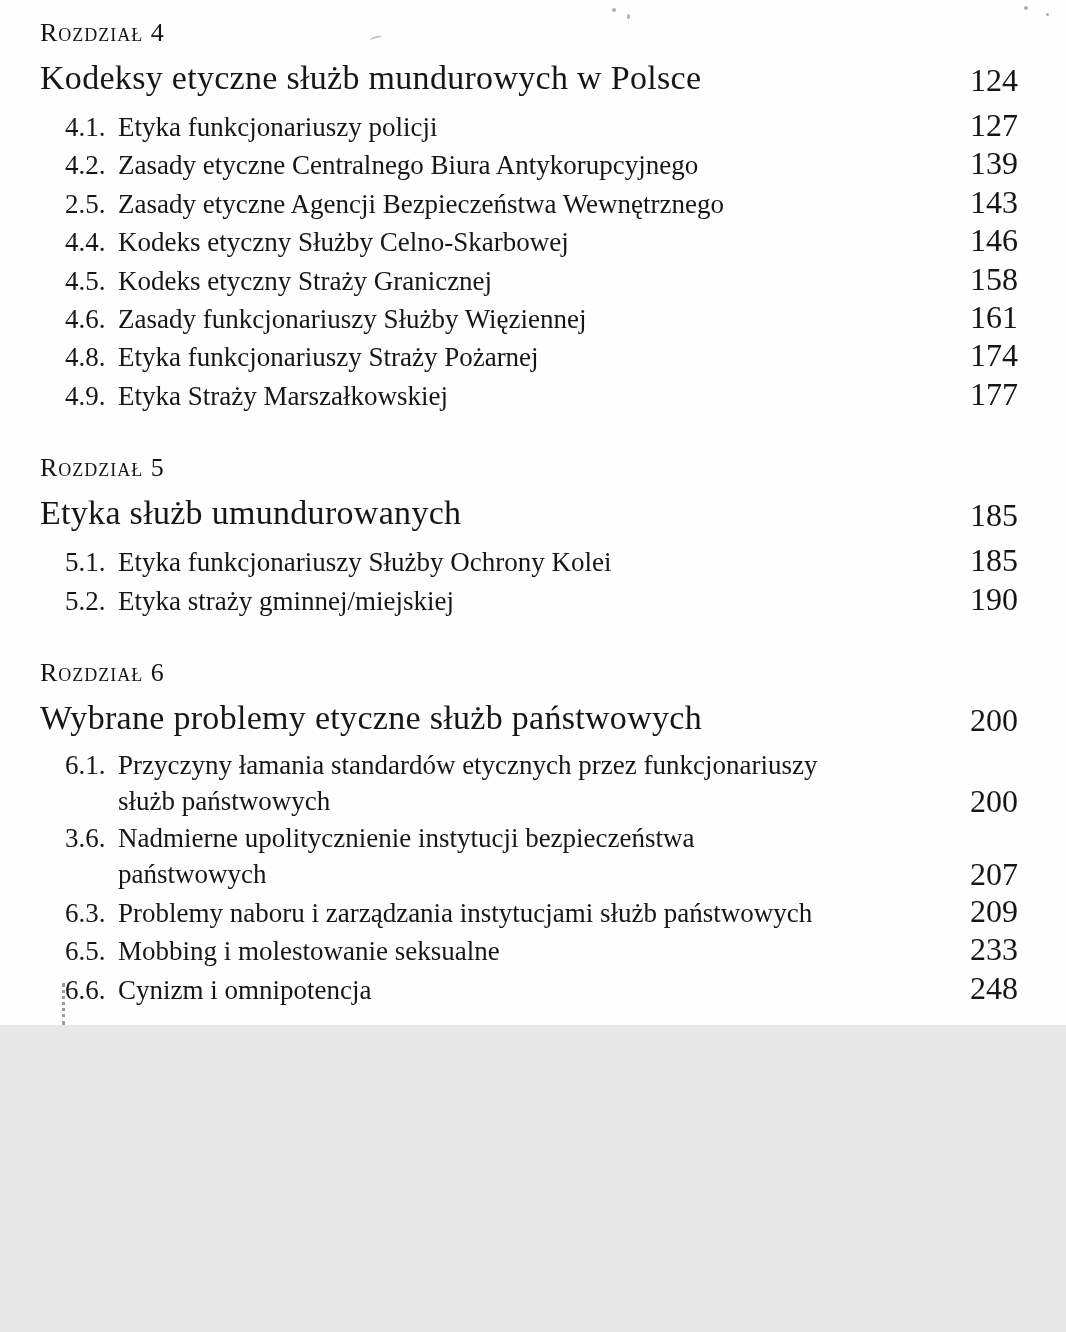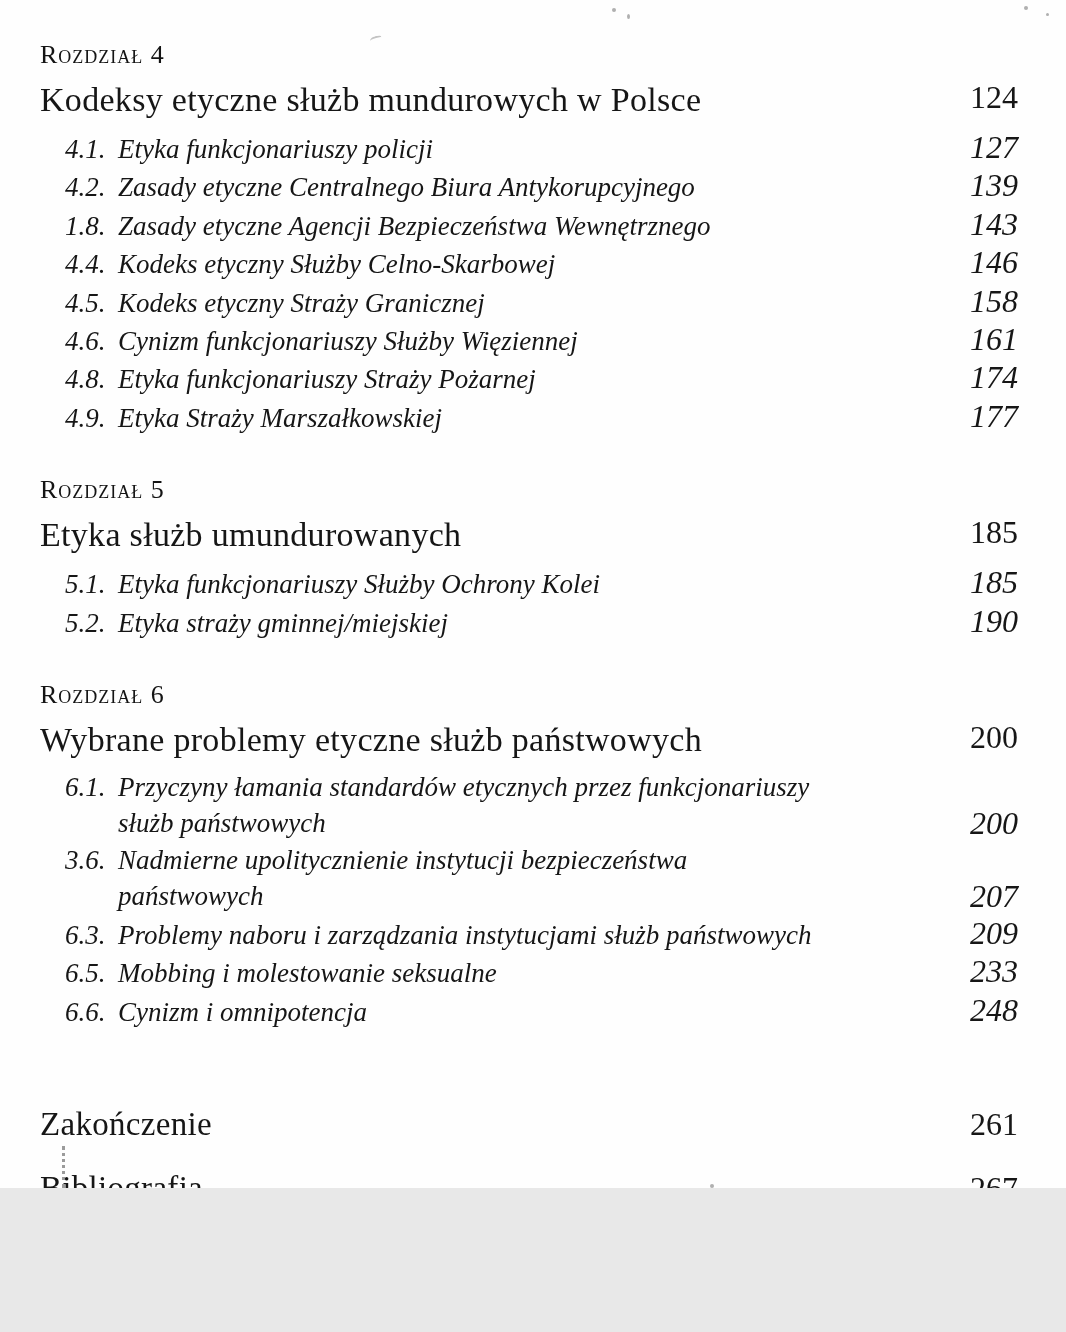--- a/index.html
+++ b/index.html
@@ -1,54 +1,54 @@
 <!DOCTYPE html>
 <html lang="pl"><head>
 <meta charset="utf-8">
 <style>
   html, body { margin: 0; padding: 0; background: #e8e8e8; }
   .page {
     position: relative;
     width: 1066px;
-    height: 1188px;
+    height: 1025px;
     margin: 0 auto;
     background: #fefefe;
     color: #161616;
     font-family: "Liberation Serif", "DejaVu Serif", serif;
     box-sizing: border-box;
-    padding: 41px 48px 0 40px;
+    padding: 19px 48px 0 40px;
     overflow: hidden;
   }
 
   
   .chapter-label {
     font-variant: small-caps;
     font-size: 26px;
     line-height: 28px;
     letter-spacing: 1px;
     color: #141414;
   }
   .chapter + .chapter { margin-top: 40px; }
 
   .title-row {
     display: flex;
-    align-items: flex-start;
+    align-items: flex-end;
     margin-top: 10px;
     margin-bottom: 8px;
   }
   .chapter-title {
     flex: 1;
     margin: 0;
     font-size: 34px;
     line-height: 42px;
     font-weight: normal;
     letter-spacing: 0.3px;
   }
 
-  .entries { font-size: 27px; line-height: 36.4px; font-style: italic; }
+  .entries { font-size: 27px; line-height: 36.4px; }
 
   .entry {
     display: flex;
     align-items: baseline;
   }
   .entry.two-line { align-items: flex-end; }
   .entry-text {
     flex: 1;
     padding-left: 78px;
     text-indent: -53px;
@@ -122,33 +122,33 @@
     <div class="entries">
       <div class="entry">
         <div class="entry-text"><span class="entry-num">4.1.</span><span>Etyka funkcjonariuszy policji</span></div>
         <span class="pg">127</span>
       </div>
       <div class="entry">
         <div class="entry-text"><span class="entry-num">4.2.</span><span>Zasady etyczne Centralnego Biura Antykorupcyjnego</span></div>
         <span class="pg">139</span>
       </div>
       <div class="entry">
-        <div class="entry-text"><span class="entry-num">1.8.</span><span>Zasady etyczne Agencji Bezpieczeństwa Wewnętrznego</span></div>
+        <div class="entry-text"><span class="entry-num">2.5.</span><span>Zasady etyczne Agencji Bezpieczeństwa Wewnętrznego</span></div>
         <span class="pg">143</span>
       </div>
       <div class="entry">
         <div class="entry-text"><span class="entry-num">4.4.</span><span>Kodeks etyczny Służby Celno-Skarbowej</span></div>
         <span class="pg">146</span>
       </div>
       <div class="entry">
         <div class="entry-text"><span class="entry-num">4.5.</span><span>Kodeks etyczny Straży Granicznej</span></div>
         <span class="pg">158</span>
       </div>
       <div class="entry">
-        <div class="entry-text"><span class="entry-num">4.6.</span><span>Cynizm funkcjonariuszy Służby Więziennej</span></div>
+        <div class="entry-text"><span class="entry-num">4.6.</span><span>Zasady funkcjonariuszy Służby Więziennej</span></div>
         <span class="pg">161</span>
       </div>
       <div class="entry">
         <div class="entry-text"><span class="entry-num">4.8.</span><span>Etyka funkcjonariuszy Straży Pożarnej</span></div>
         <span class="pg">174</span>
       </div>
       <div class="entry">
         <div class="entry-text"><span class="entry-num">4.9.</span><span>Etyka Straży Marszałkowskiej</span></div>
         <span class="pg">177</span>
       </div>

